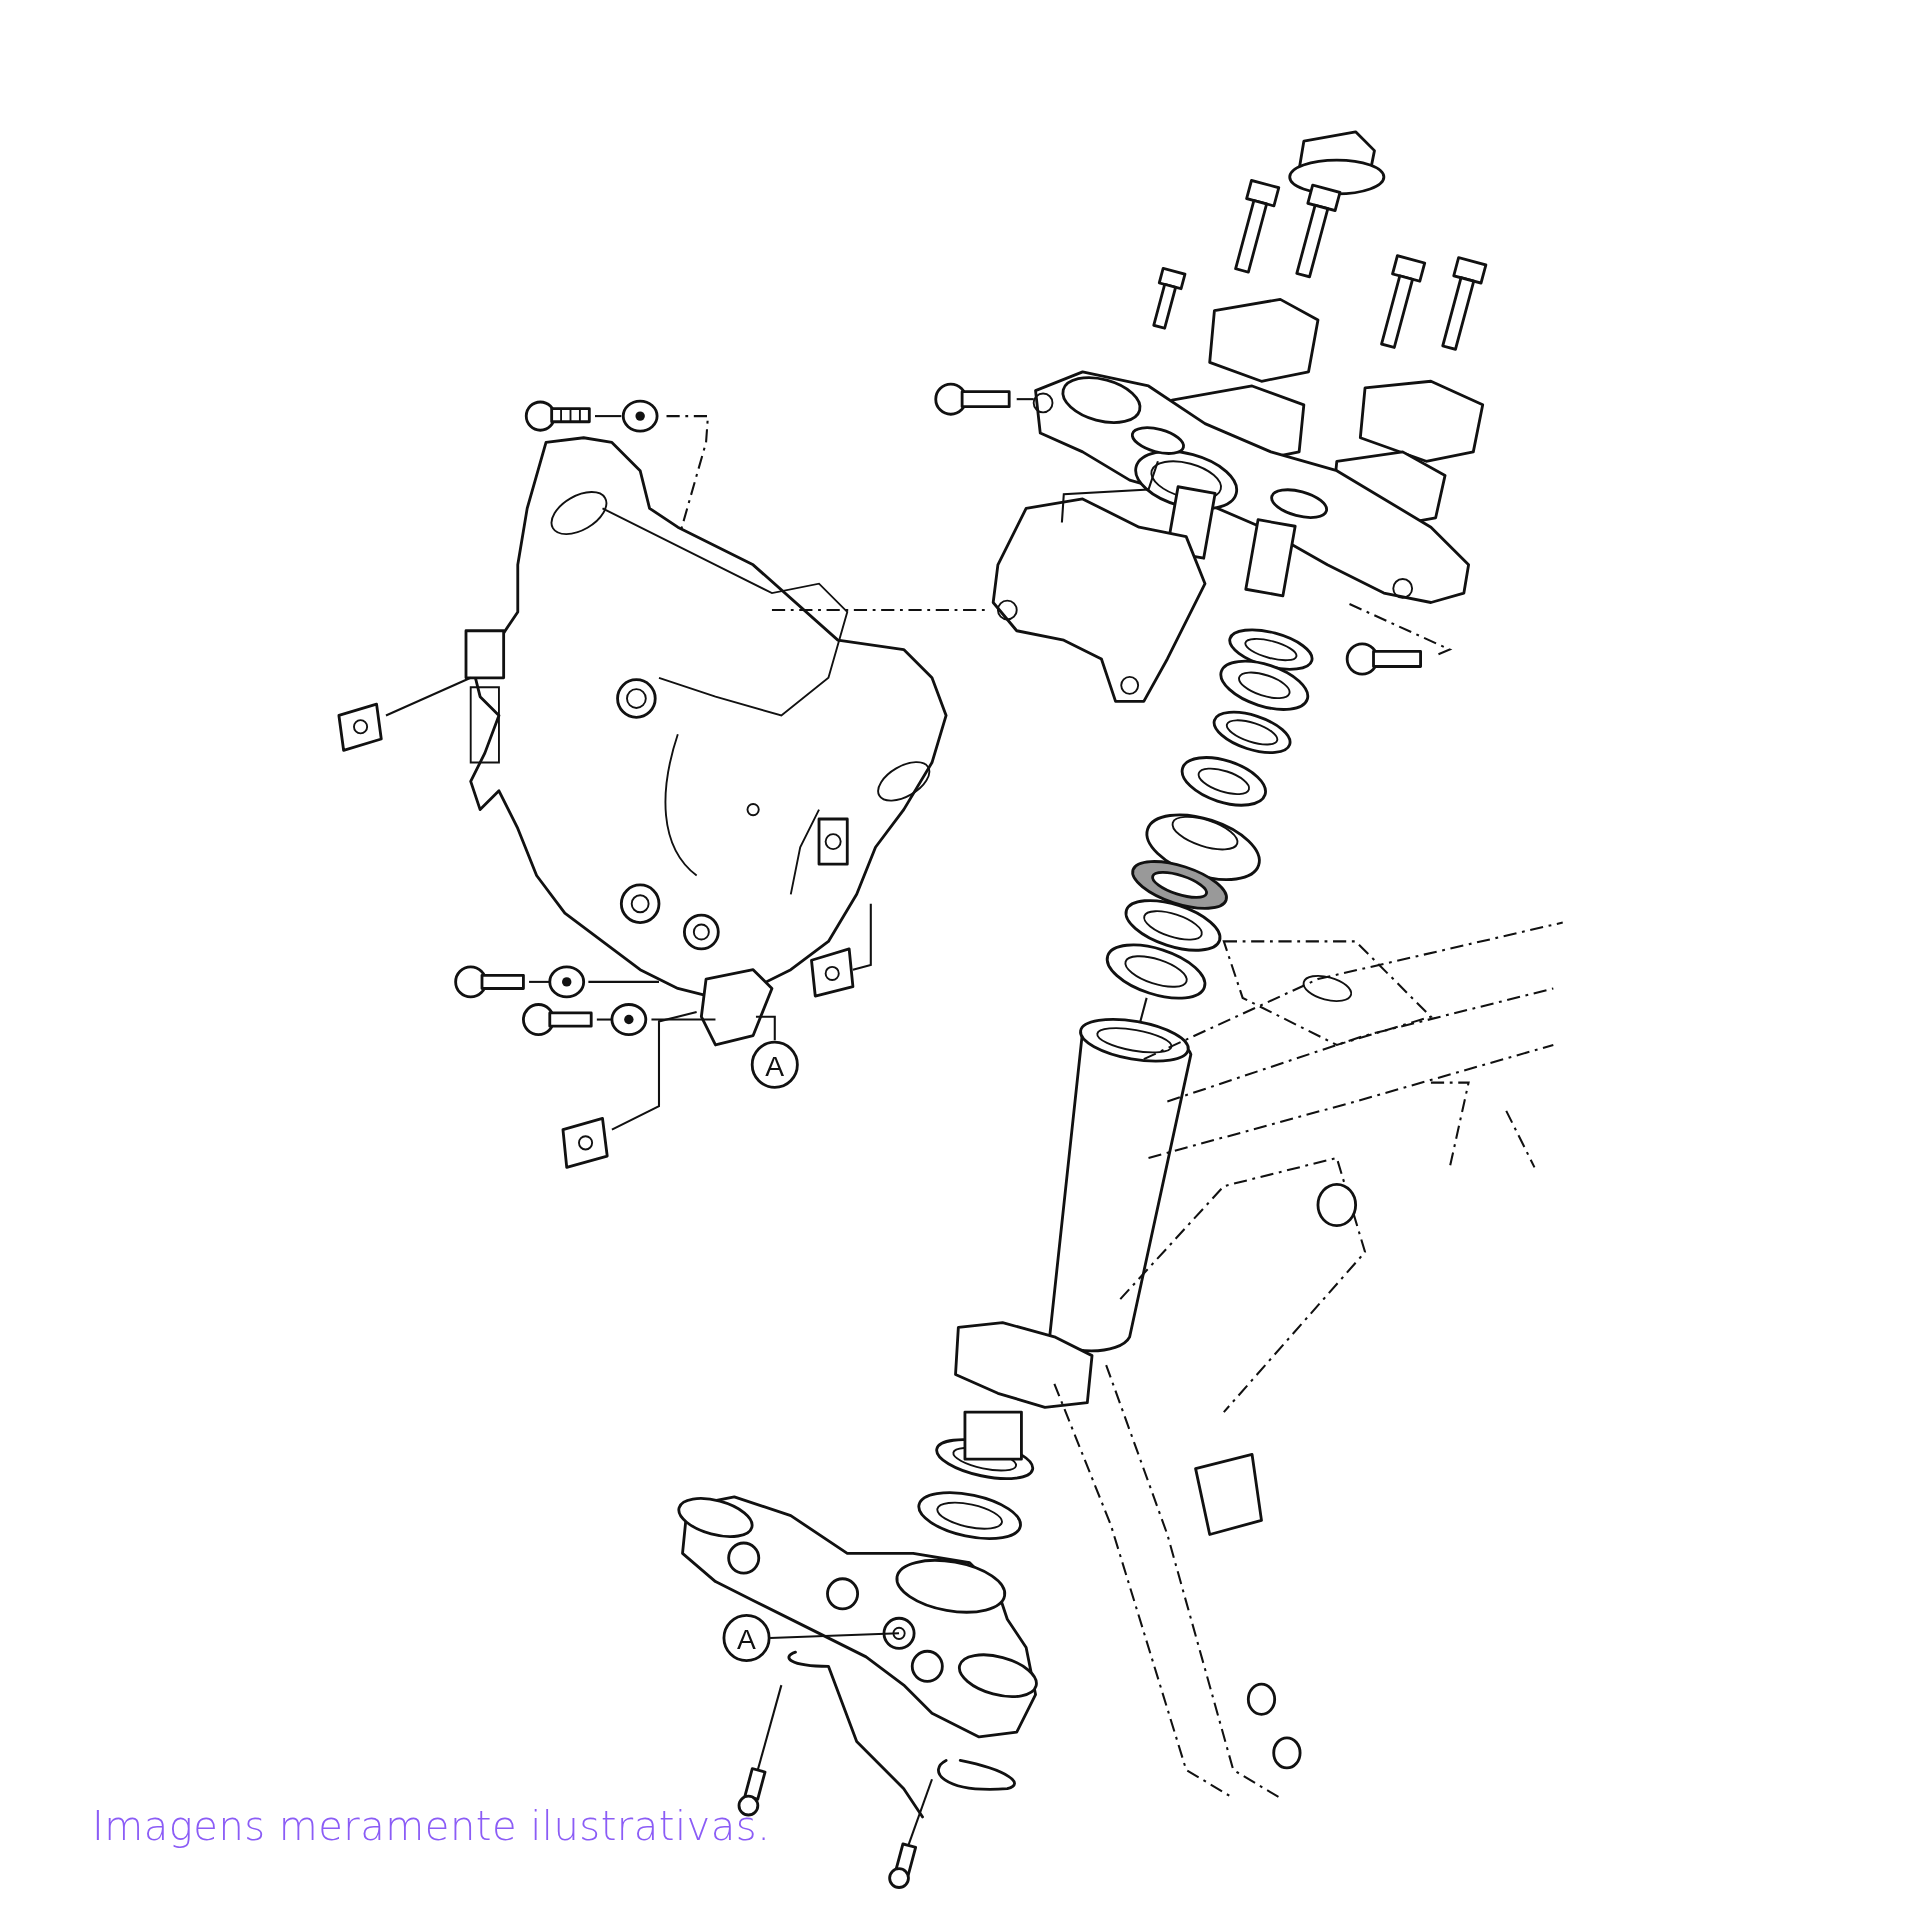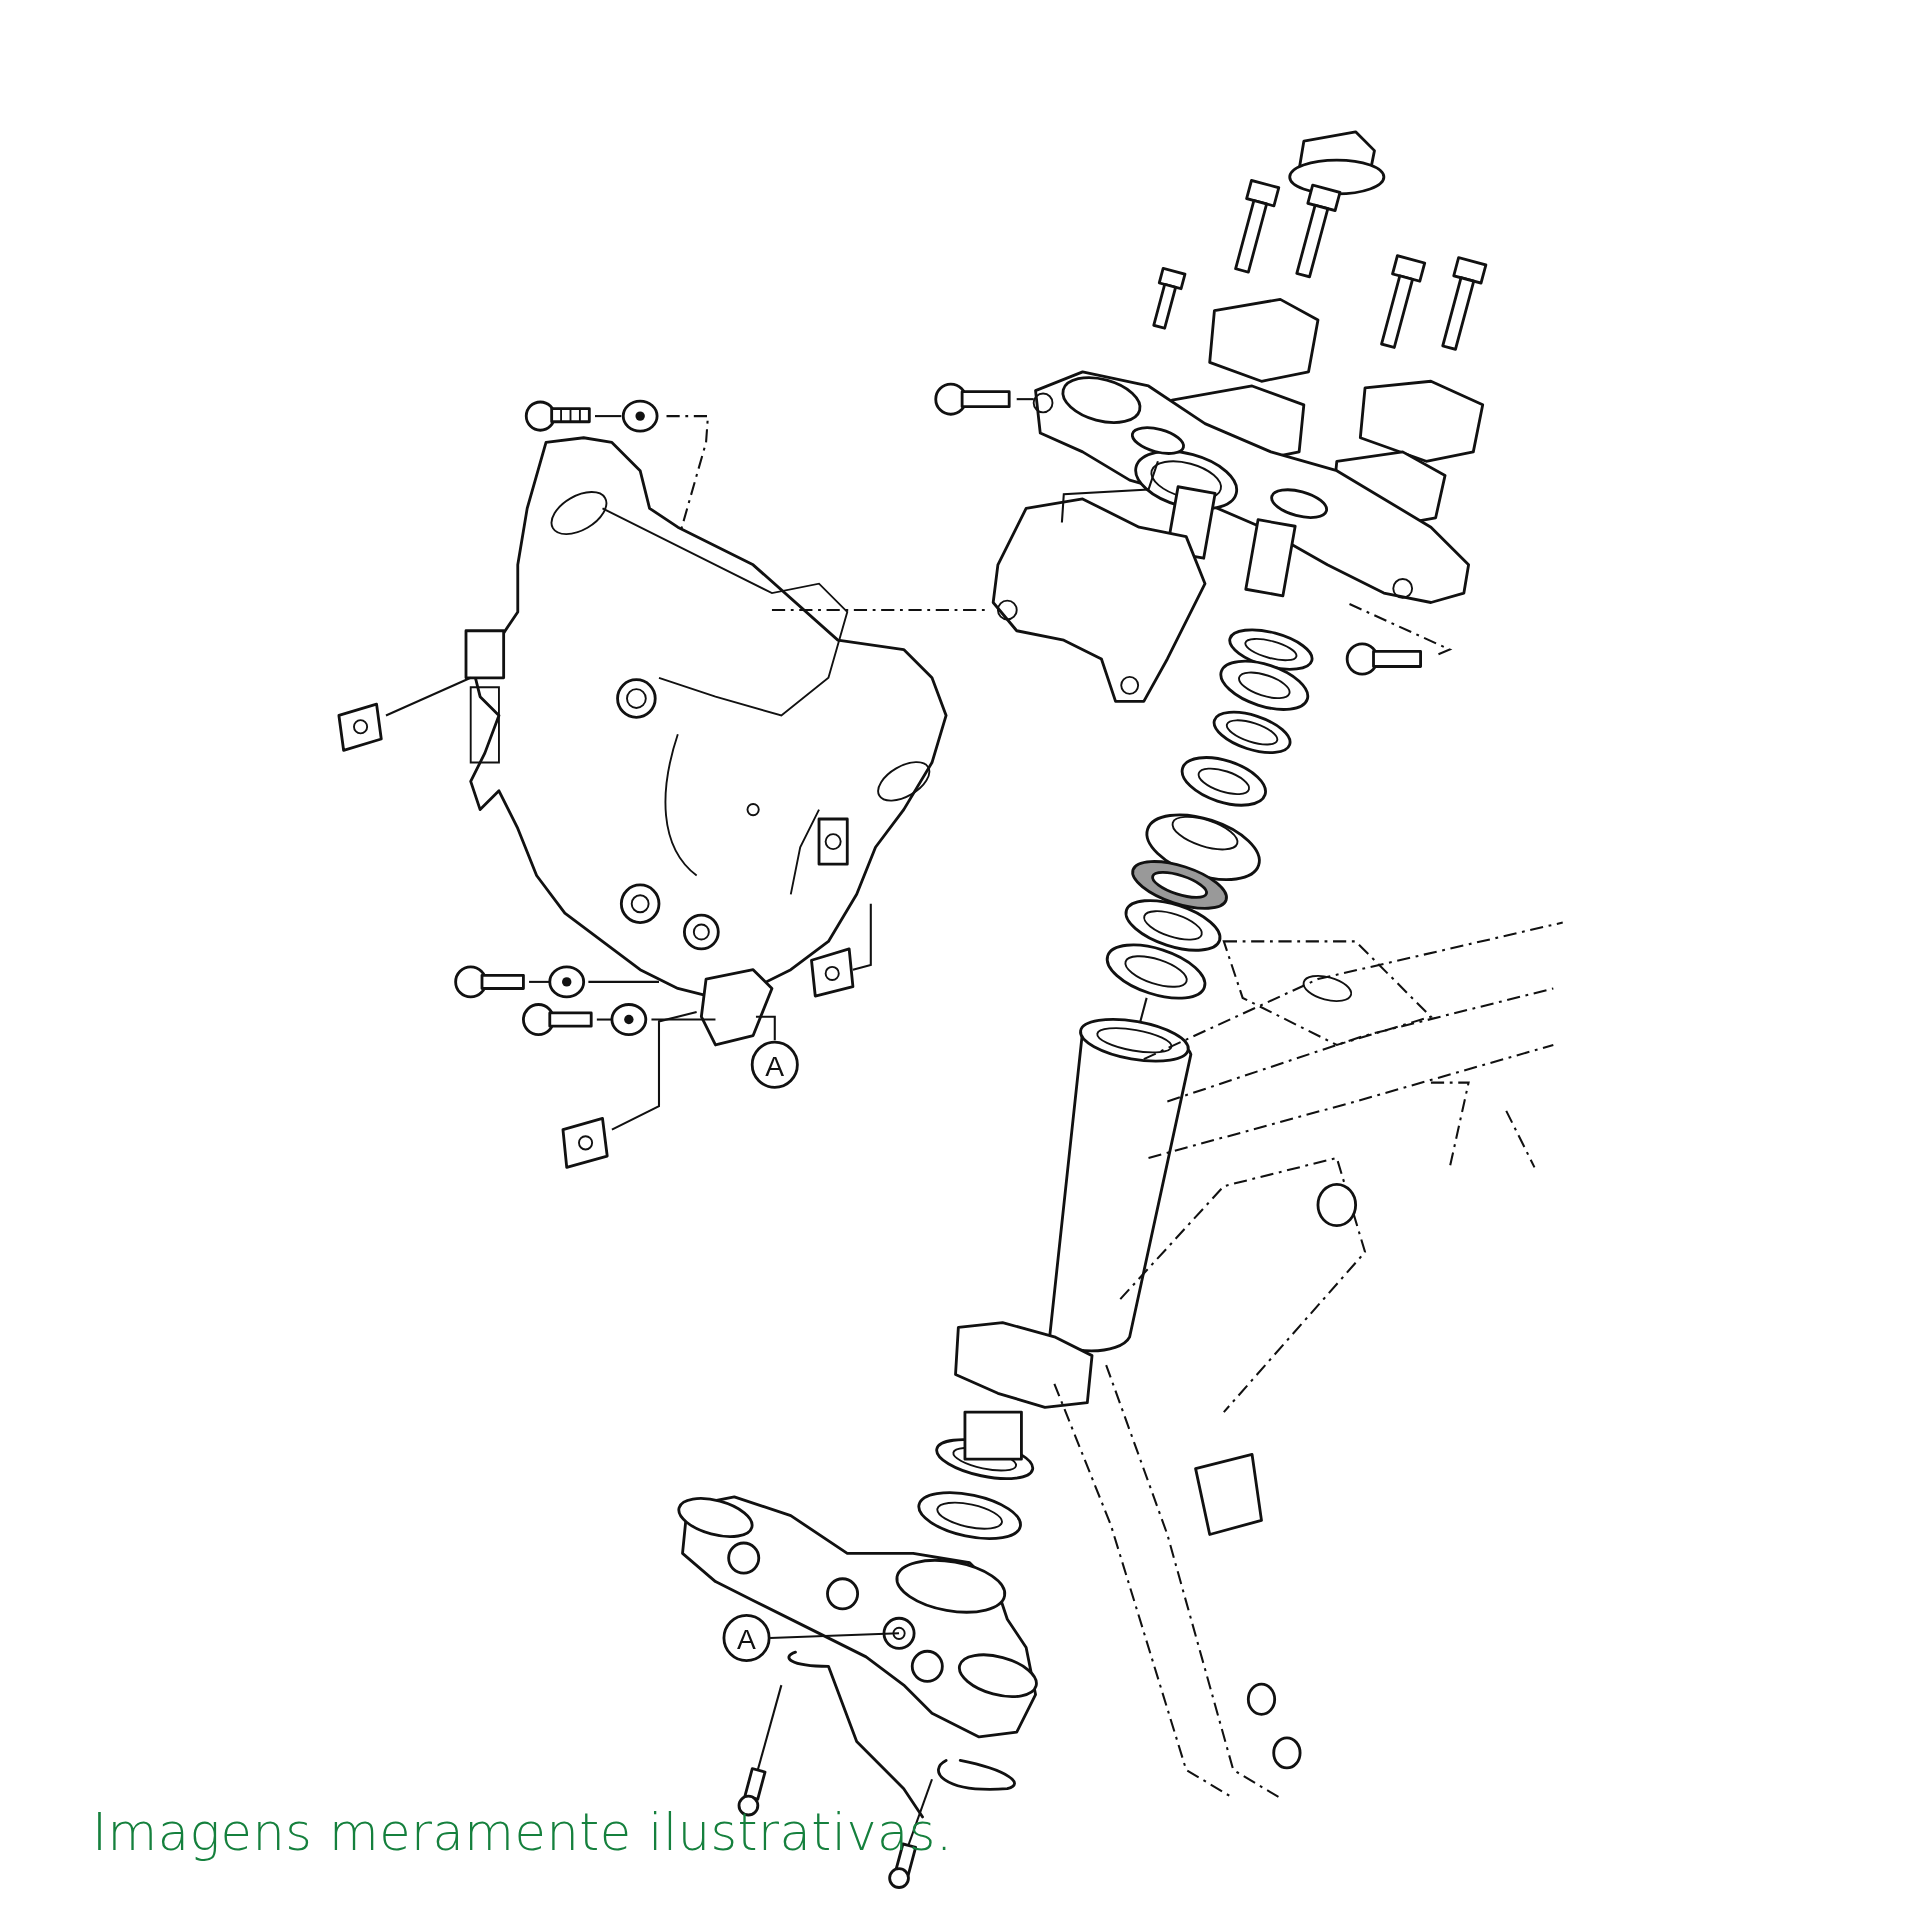--- a/index.html
+++ b/index.html
@@ -6,21 +6,21 @@
     body { width: 1928px; height: 1928px; position: relative; overflow: hidden; font-family: "DejaVu Sans", sans-serif; }
     #diagram { position: absolute; left: 0; top: 0; width: 1928px; height: 1928px; }
     .ln { fill: none; stroke: #111; stroke-width: 3; stroke-linejoin: round; stroke-linecap: round; }
     .thin { fill: none; stroke: #111; stroke-width: 2; }
     .dash { fill: none; stroke: #111; stroke-width: 2.2; stroke-dasharray: 14 6 3 6; }
     .leader { fill: none; stroke: #111; stroke-width: 2.2; }
     .part { fill: #fff; stroke: #111; stroke-width: 3; stroke-linejoin: round; }
     .grey { fill: #999; stroke: #111; stroke-width: 3; }
     .callout-circle { fill: #fff; stroke: #111; stroke-width: 3; }
     .callout-text { font-family: "Liberation Sans", sans-serif; font-size: 30px; fill: #111; text-anchor: middle; dominant-baseline: central; }
-    .watermark { position: absolute; left: 92px; top: 1803px; font-family: "DejaVu Sans", sans-serif; font-size: 51px; color: #15803d; letter-spacing: 0.5px; font-weight: 300; }
+    .watermark { position: absolute; left: 92px; top: 1803px; font-family: "DejaVu Sans", sans-serif; font-size: 40px; color: #8b5cf6; letter-spacing: 0.5px; font-weight: 300; }
   </style>
 </head>
 <body>
 
 <svg id="diagram" viewBox="0 0 2048 2048" xmlns="http://www.w3.org/2000/svg">
 
   <g>
 
     <g>
       <circle class="part" cx="574" cy="442" r="15"></circle>

